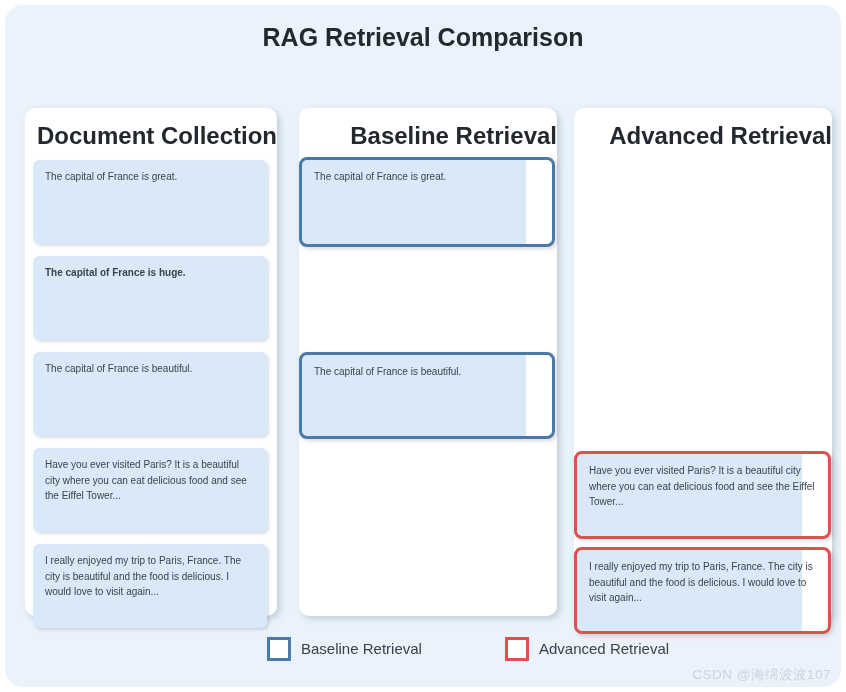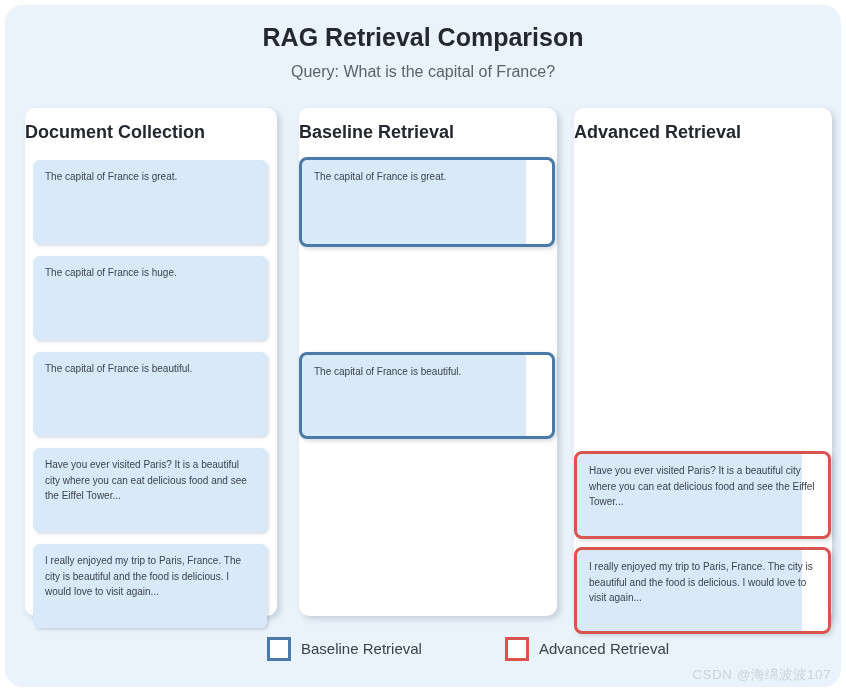--- a/index.html
+++ b/index.html
@@ -9,32 +9,32 @@
   .title{position:absolute;left:0;top:18px;width:100%;text-align:center;
     font-size:25px;font-weight:700;color:#24292f;}
   .subtitle{position:absolute;left:0;top:58px;width:100%;text-align:center;
     font-size:16px;color:#5a646e;}
   .panel{position:absolute;background:#ffffff;border-radius:10px;
     box-shadow:3px 3px 6px rgba(90,110,130,0.28);}
   .panel-docs{left:20px;top:103px;width:252px;height:508px;}
   .panel-baseline{left:294px;top:103px;width:258px;height:508px;}
   .panel-advanced{left:569px;top:103px;width:258px;height:514px;}
   .col-header{margin:0;position:absolute;top:14px;left:0;width:100%;
-    text-align:left;font-size:18px;font-weight:700;color:#23282e;}
+    text-align:right;font-size:24px;font-weight:700;color:#23282e;}
   .doc-card{position:absolute;left:8px;width:234px;height:84px;
     background:#d9e9f8;border-radius:6px;
     box-shadow:2px 2px 3px rgba(90,110,130,0.22);}
   .card-text{display:block;padding:9px 12px 0 12px;font-size:10px;
     line-height:15.5px;color:#3b434c;}
   .hl-card{position:absolute;box-sizing:border-box;border-radius:8px;
     background:linear-gradient(90deg,#d9e9f8,#d9e9f8 calc(100% - 26px),#ffffff calc(100% - 26px),#ffffff);
     box-shadow:2px 2px 4px rgba(90,110,130,0.25);}
   .hl-blue{border:3px solid #4b79a8;}
   .hl-red{border:3px solid #d9534f;}
-  .doc-top-1{top:52px;} .doc-top-2{top:148px;} .doc-top-3{top:244px;}
+  .doc-top-1{top:52px;} .doc-top-2{top:148px;font-weight:bold;} .doc-top-3{top:244px;}
   .doc-top-4{top:340px;} .doc-top-5{top:436px;}
   .bl-1{left:0;top:49px;width:256px;height:90px;}
   .bl-2{left:0;top:244px;width:256px;height:87px;}
   .ad-1{left:0;top:343px;width:257px;height:88px;}
   .ad-2{left:0;top:439px;width:257px;height:87px;}
   .legend-item{position:absolute;top:632px;height:26px;}
   .legend-swatch{position:absolute;top:0;left:0;width:18px;height:18px;
     background:#ffffff;border:3px solid;}
   .legend-swatch.blue{border-color:#4b79a8;}
   .legend-swatch.red{border-color:#d9534f;}
@@ -44,21 +44,20 @@
   .legend-advanced{left:500px;}
   .watermark{position:absolute;right:10px;top:661px;font-size:13.5px;
     color:#ccd3db;letter-spacing:0.5px;margin-left:39px;}
 </style>
 </head>
 <body>
 
 <div class="board">
 
   <div class="title">RAG Retrieval Comparison</div>
-  <div class="subtitle">Query: What is the capital of France?</div>
 
   <section class="panel panel-docs">
     <h2 class="col-header">Document Collection</h2>
     <div class="doc-card doc-top-1">
       <span class="card-text">The capital of France is great.</span>
     </div>
     <div class="doc-card doc-top-2">
       <span class="card-text">The capital of France is huge.</span>
     </div>
     <div class="doc-card doc-top-3">

